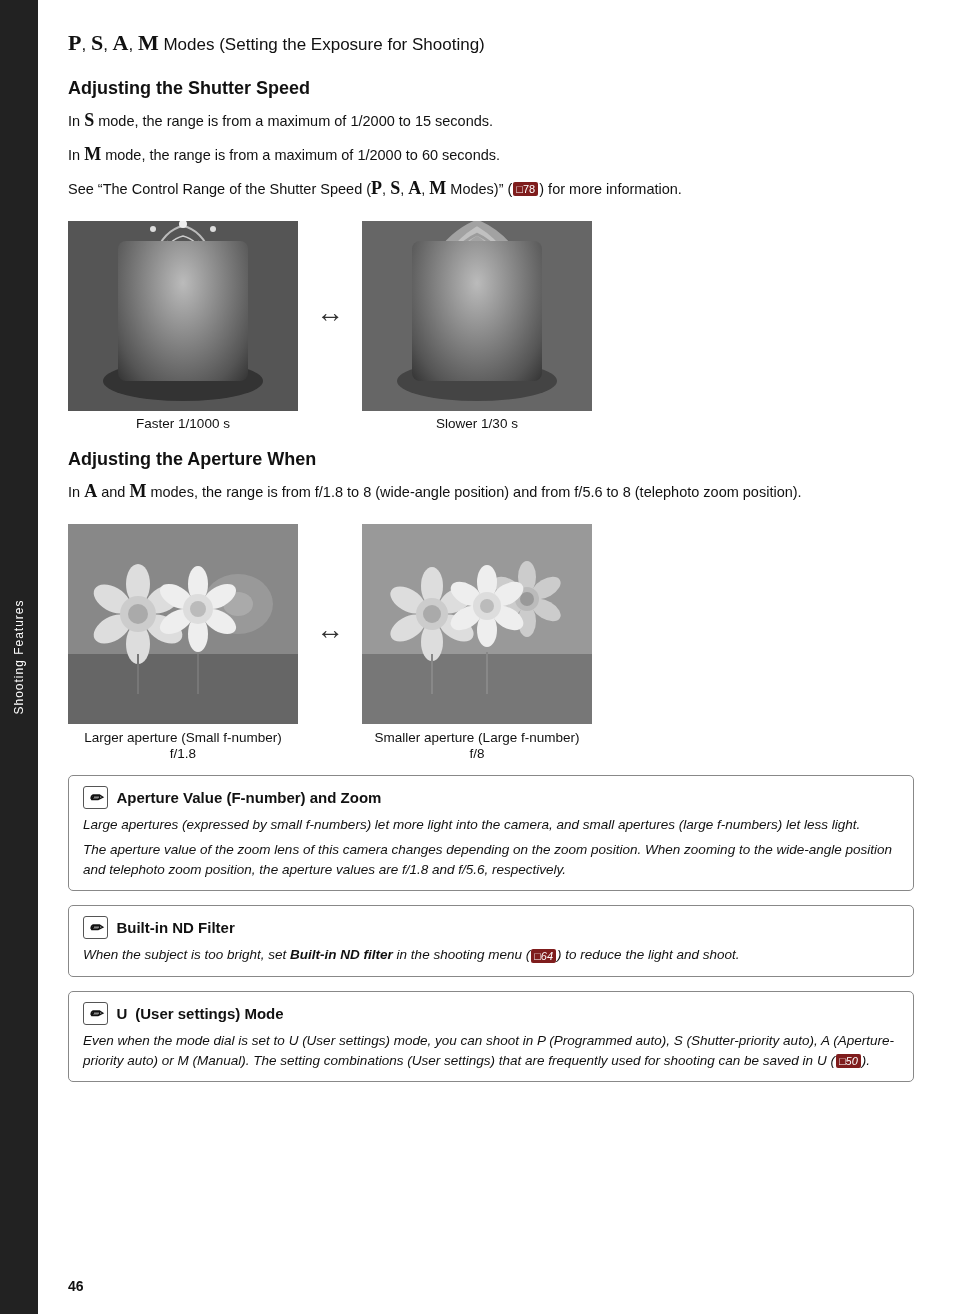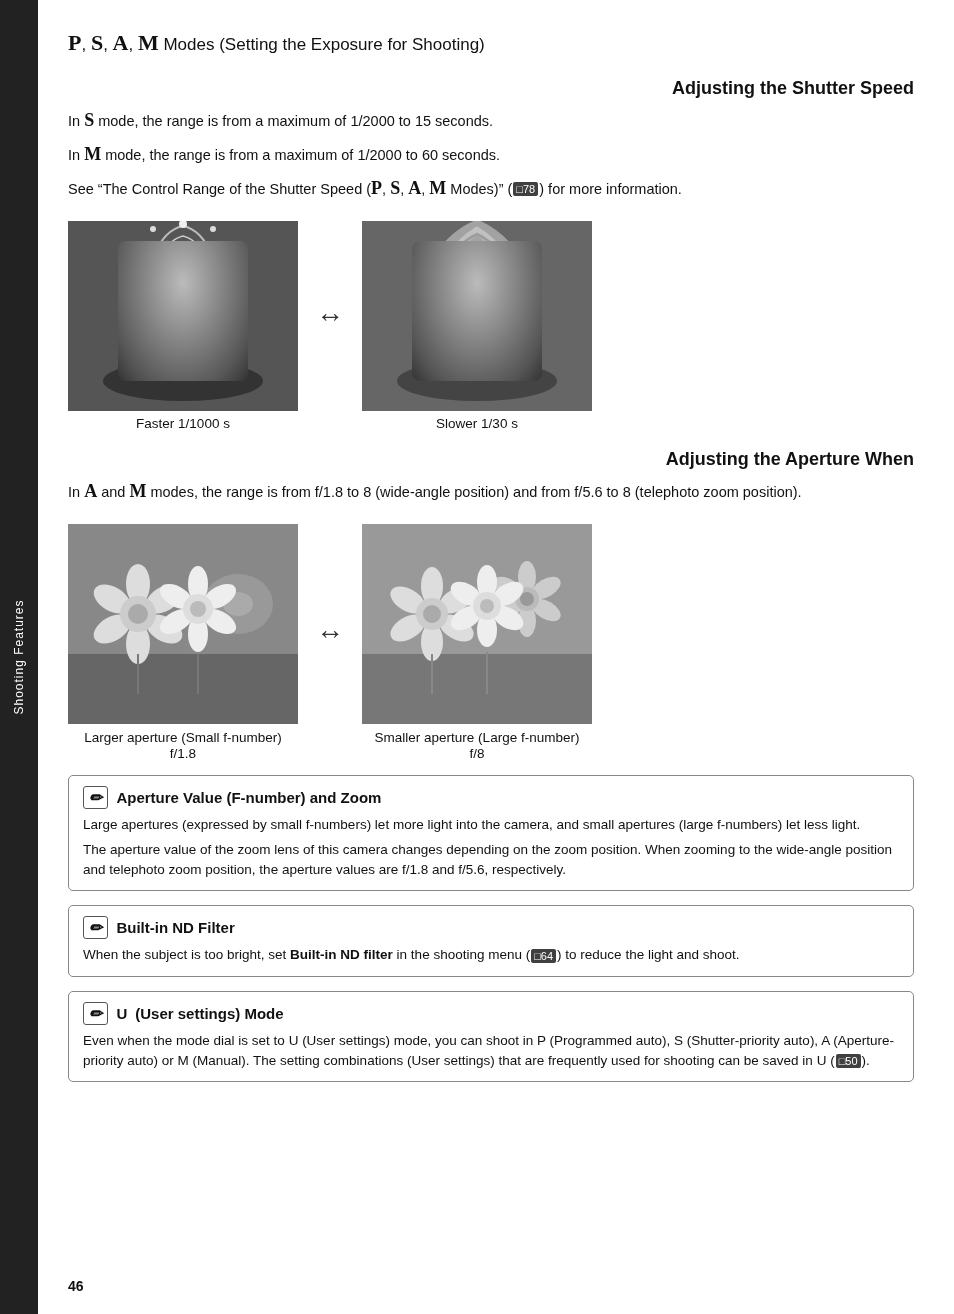--- a/index.html
+++ b/index.html
@@ -67,21 +67,20 @@
       font-size: 22px;
       font-weight: bold;
       font-family: serif;
     }
 
     
     .section-heading {
       font-size: 18px;
       font-weight: bold;
       margin-bottom: 8px;
-      text-align: right;
     }
 
     
     .body-text {
       font-size: 14.5px;
       line-height: 1.55;
       margin-bottom: 6px;
     }
 
     .body-text .mode-letter-inline {
@@ -167,25 +166,26 @@
       font-style: italic;
       border: 1.5px solid #555;
       border-radius: 3px;
       padding: 1px 5px;
       font-weight: bold;
     }
 
     .note-body {
       font-size: 13.5px;
       line-height: 1.5;
+      font-style: italic;
     }
 
     .ref-icon {
       font-size: 11px;
-      background: #404040;
+      background: #7f1d1d;
       color: #fff;
       border-radius: 2px;
       padding: 1px 3px;
       vertical-align: middle;
       margin: 0 1px;
     }
 
     .section-divider {
       height: 12px;
     }

